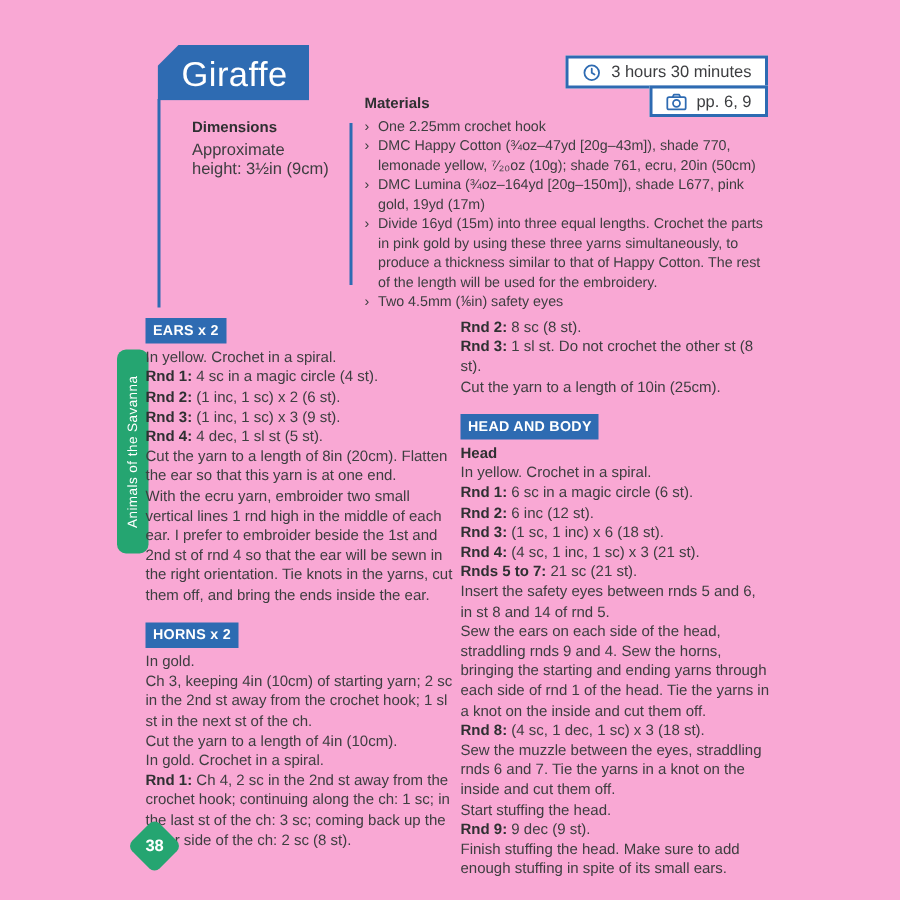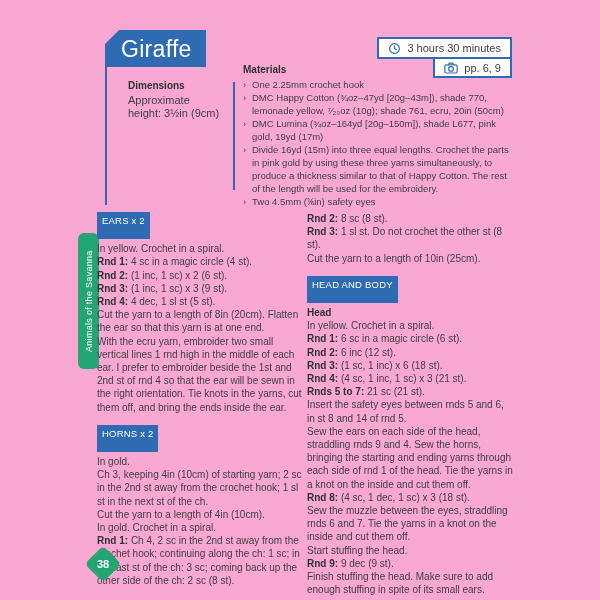--- a/index.html
+++ b/index.html
@@ -53,22 +53,22 @@
   }
 
   
   .col { position:absolute; top:212px; font-size:10px; line-height:13.2px; }
   .col-left  { left:97px;  width:205px; }
   .col-right { left:307px; width:207px; }
   .sec-head-wrap { margin:11px 0 3px 0; }
   .sec-head-wrap:first-child { margin-top:0; }
   .sec-head {
     display:inline-block; background:#2e6bb2; color:#fff;
-    font-size:9.5px; font-weight:normal; letter-spacing:.2px;
-    padding:2px 5px 12px 5px;
+    font-size:9.5px; font-weight:bold; letter-spacing:.2px;
+    padding:2px 5px 2px 5px;
   }
   .line b { color:#2f3032; }
 
   
   .page-badge {
     position:absolute; left:90px; top:551px; width:26px; height:26px;
     background:#25a571; border-radius:5px; transform:rotate(45deg);
     display:flex; align-items:center; justify-content:center;
   }
   .page-badge span {

